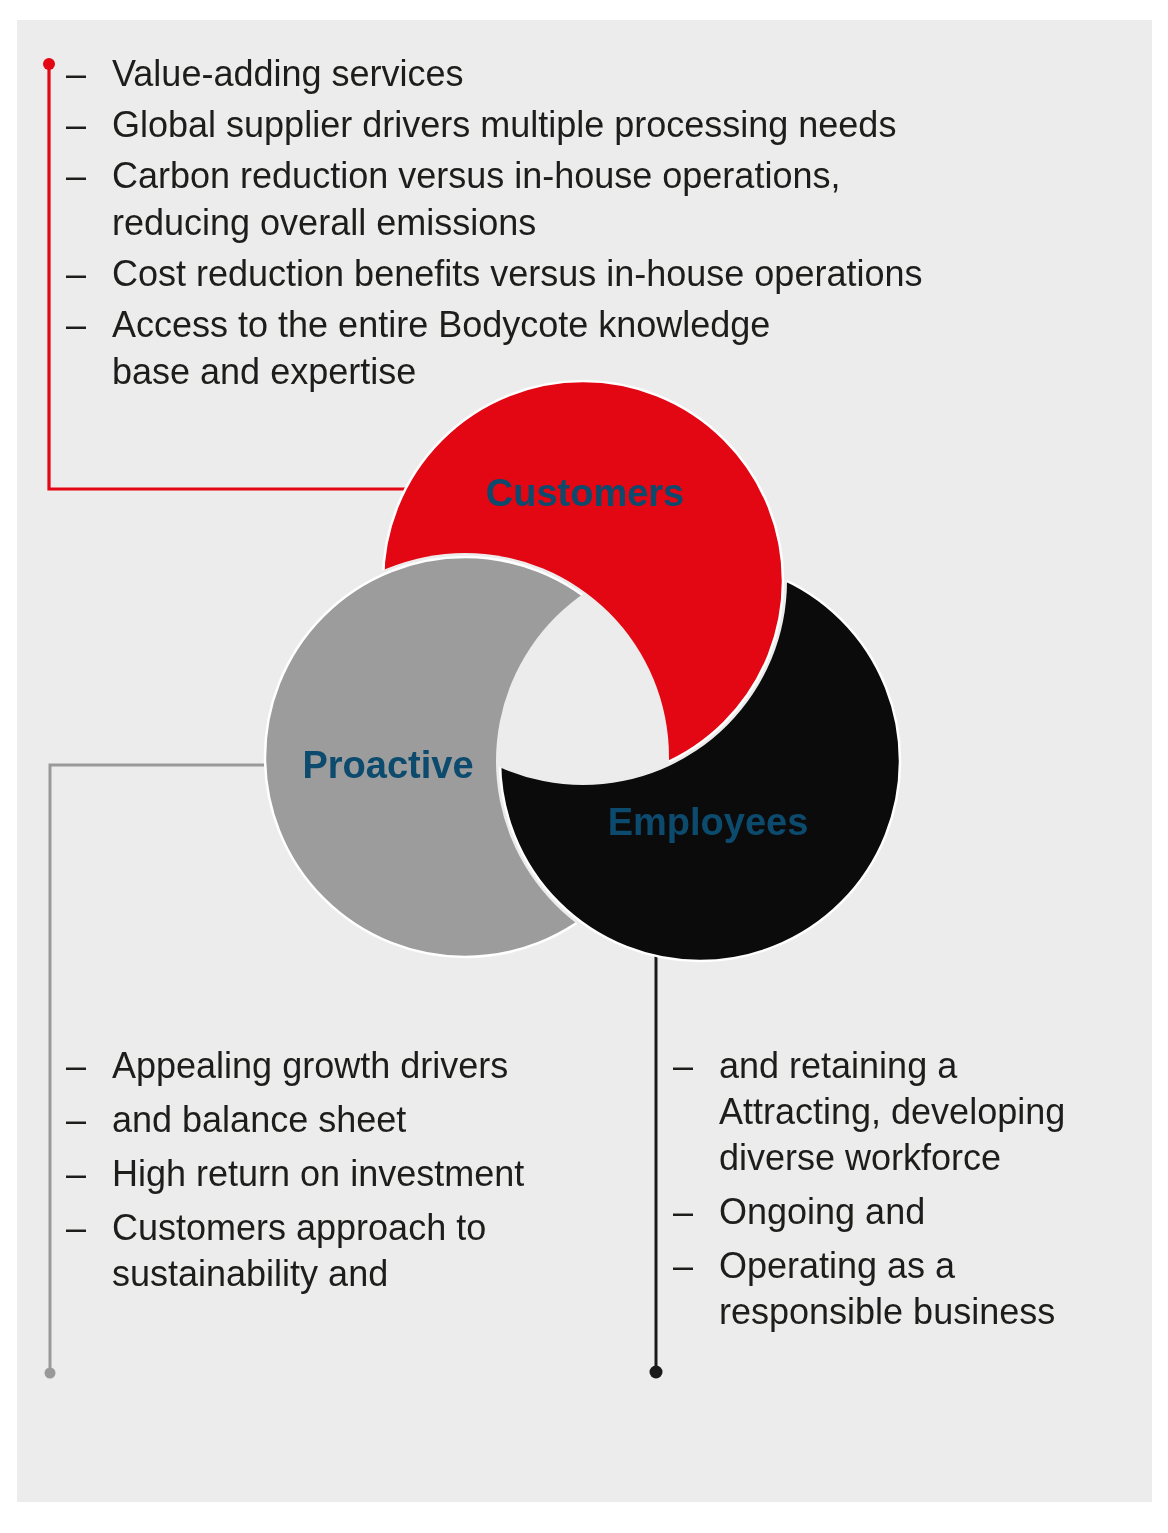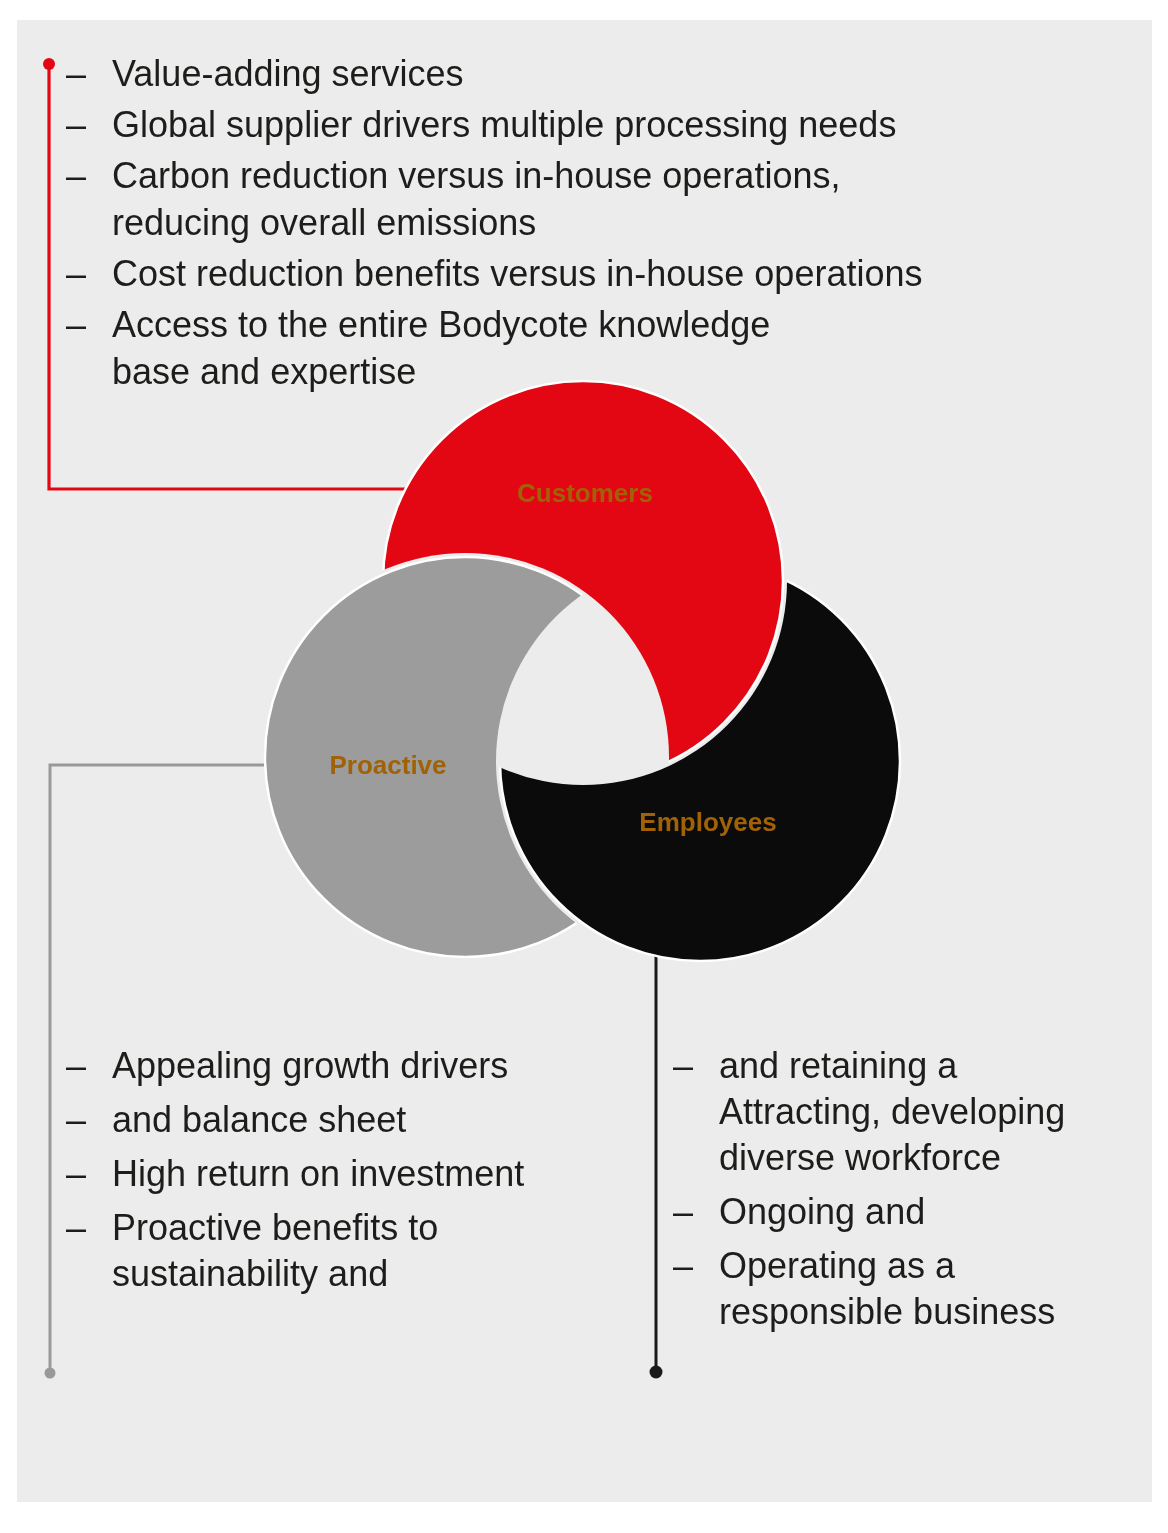--- a/index.html
+++ b/index.html
@@ -21,23 +21,23 @@
   svg.layer {
     position: absolute;
     left: 0; top: 0;
     width: 1168px; height: 1533px;
   }
   .conn { fill: none; }
   .crescent { stroke: #ffffff; stroke-width: 2.5px; }
   .circle-label {
     position: absolute;
     transform: translate(-50%, -50%);
-    font-size: 26px;
+    font-size: 38px;
     font-weight: bold;
-    color: #a16207;
+    color: #0c4a6e;
     white-space: nowrap;
     line-height: 1;
   }
   .list {
     position: absolute;
     font-size: 36px;
     color: #1d1d1b;
   }
   .list .item {
     position: relative;
@@ -139,21 +139,21 @@
     <div class="item">
       <span class="dash">–</span>
       <span class="line">and balance sheet</span>
     </div>
     <div class="item">
       <span class="dash">–</span>
       <span class="line">High return on investment</span>
     </div>
     <div class="item">
       <span class="dash">–</span>
-      <span class="line">Proactive benefits to</span>
+      <span class="line">Customers approach to</span>
       <span class="line">sustainability and</span>
     </div>
   </div>
 
   <div class="list" id="list-employees">
     <div class="item">
       <span class="dash">–</span>
       <span class="line">and retaining a</span>
       <span class="line">Attracting, developing</span>
       <span class="line">diverse workforce</span>

